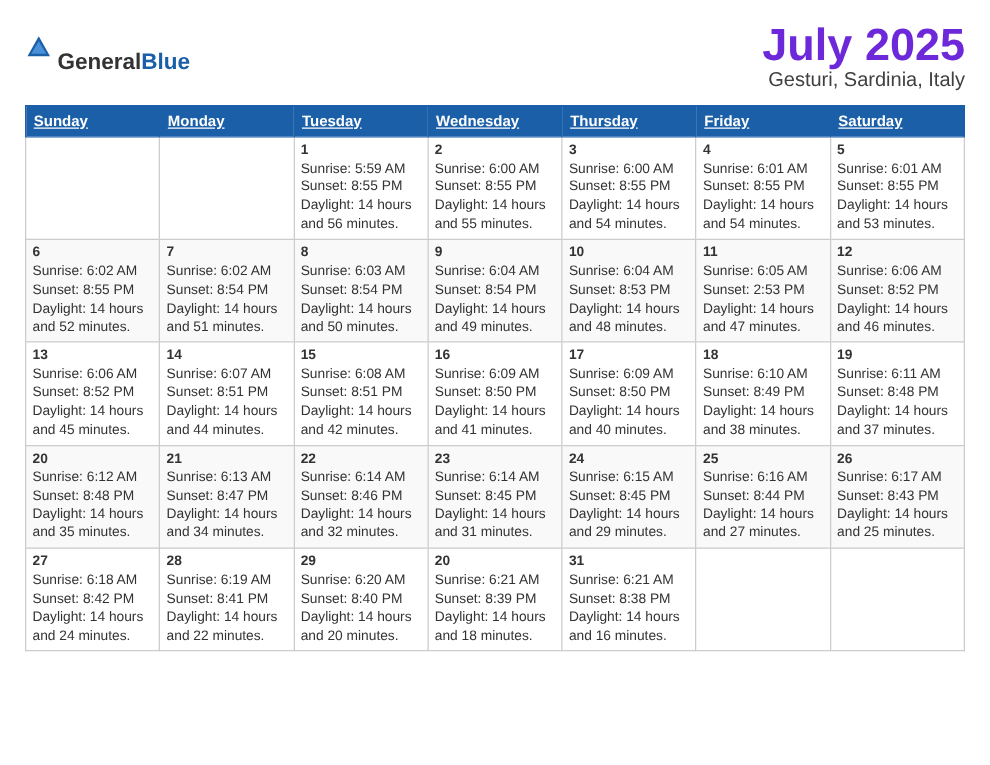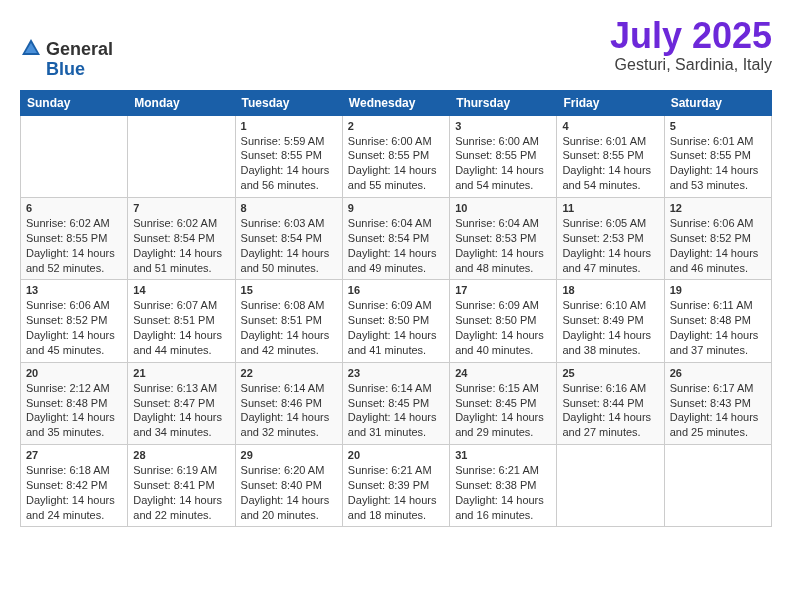--- a/index.html
+++ b/index.html
@@ -21,21 +21,21 @@
       justify-content: space-between;
       align-items: flex-start;
       margin-bottom: 10px;
     }
     .logo {
       display: flex;
       align-items: center;
     }
     .logo-text {
       display: flex;
-      flex-direction: column;
+      flex-direction: row;
       line-height: 1.1;
       margin-top: 24px;
     }
     .logo-general {
       font-size: 18px;
       font-weight: bold;
       color: #333;
     }
     .logo-blue {
       font-size: 18px;
@@ -66,20 +66,21 @@
       border: 1px solid #ccc;
     }
     .calendar th {
       background: #1a5fa8;
       color: #fff;
       font-size: 12px;
       font-weight: bold;
       padding: 5px 6px;
       text-align: left;
       border: 1px solid #1a5fa8;
+      text-decoration: underline;
     }
     .calendar td {
       width: calc(100% / 7);
       vertical-align: top;
       padding: 4px 5px;
       border: 1px solid #ccc;
       font-size: 9.5px;
       color: #333;
       height: 80px;
       background: #fff;
@@ -251,21 +252,21 @@
           <td>
             <span class="day-num">19</span>
             <div class="day-info">Sunrise: 6:11 AM
 Sunset: 8:48 PM
 Daylight: 14 hours and 37 minutes.</div>
           </td>
         </tr>
         <tr>
           <td>
             <span class="day-num">20</span>
-            <div class="day-info">Sunrise: 2:12 AM
+            <div class="day-info">Sunrise: 6:12 AM
 Sunset: 8:48 PM
 Daylight: 14 hours and 35 minutes.</div>
           </td>
           <td>
             <span class="day-num">21</span>
             <div class="day-info">Sunrise: 6:13 AM
 Sunset: 8:47 PM
 Daylight: 14 hours and 34 minutes.</div>
           </td>
           <td>

